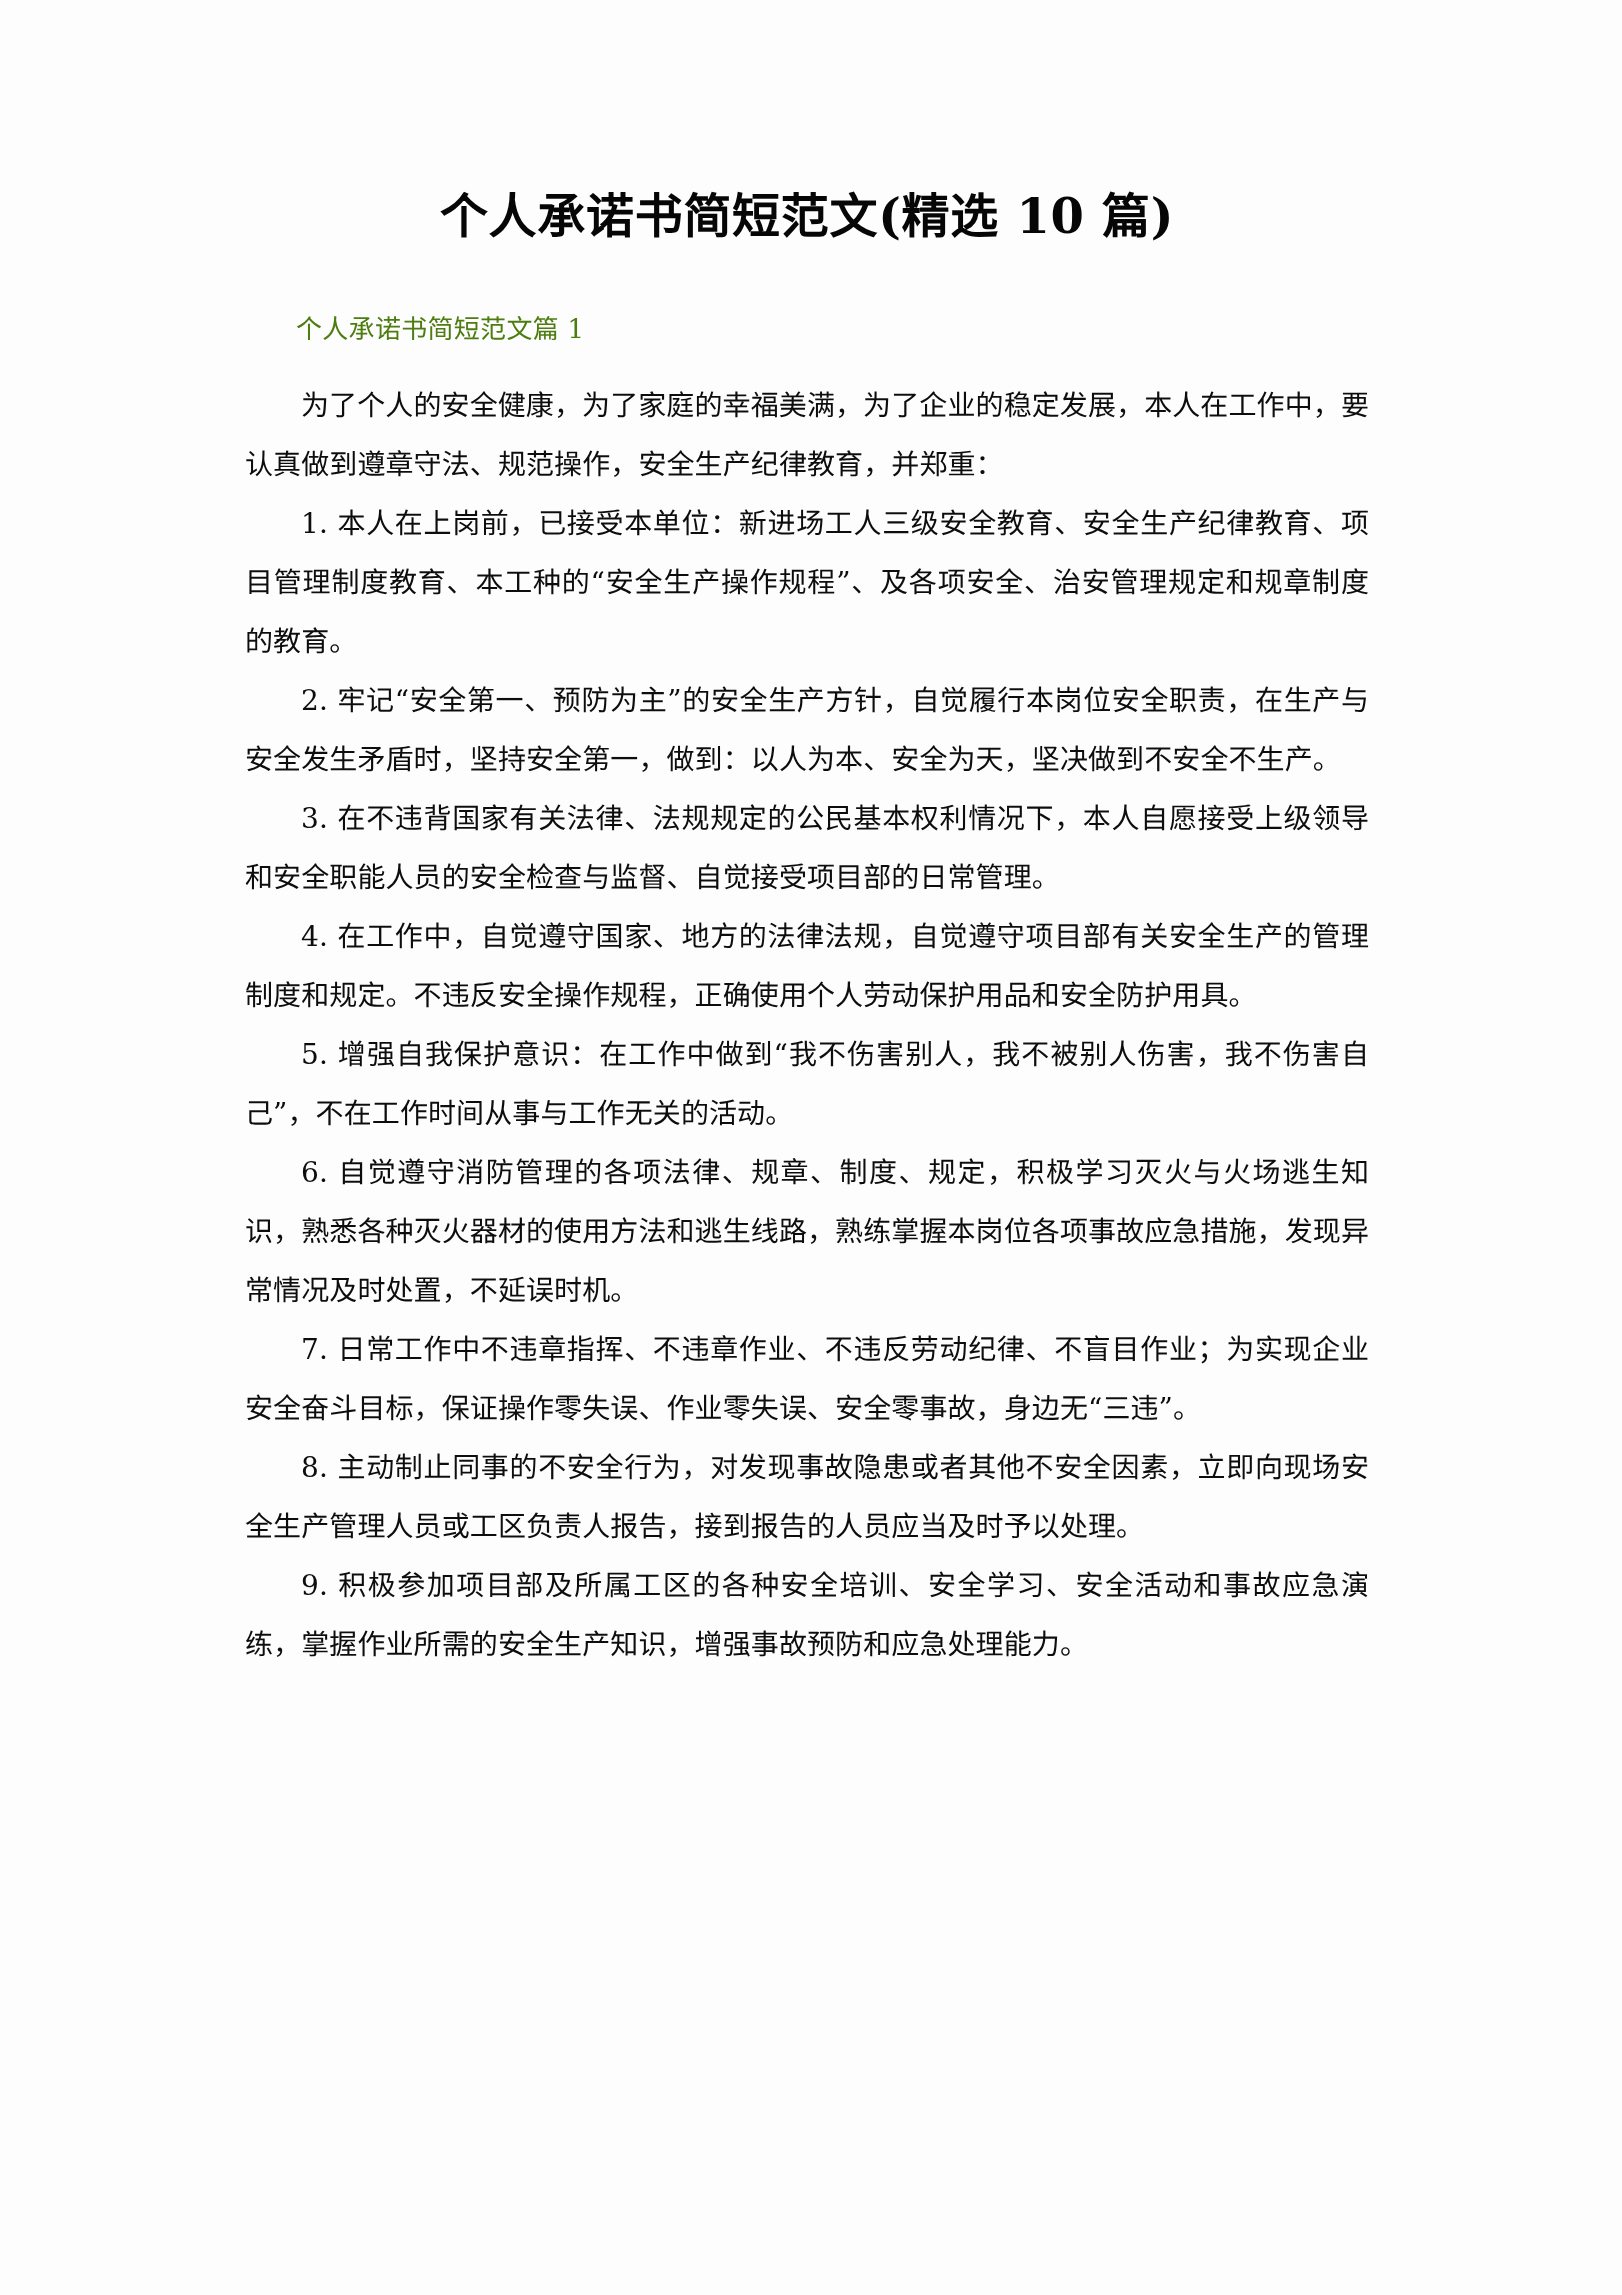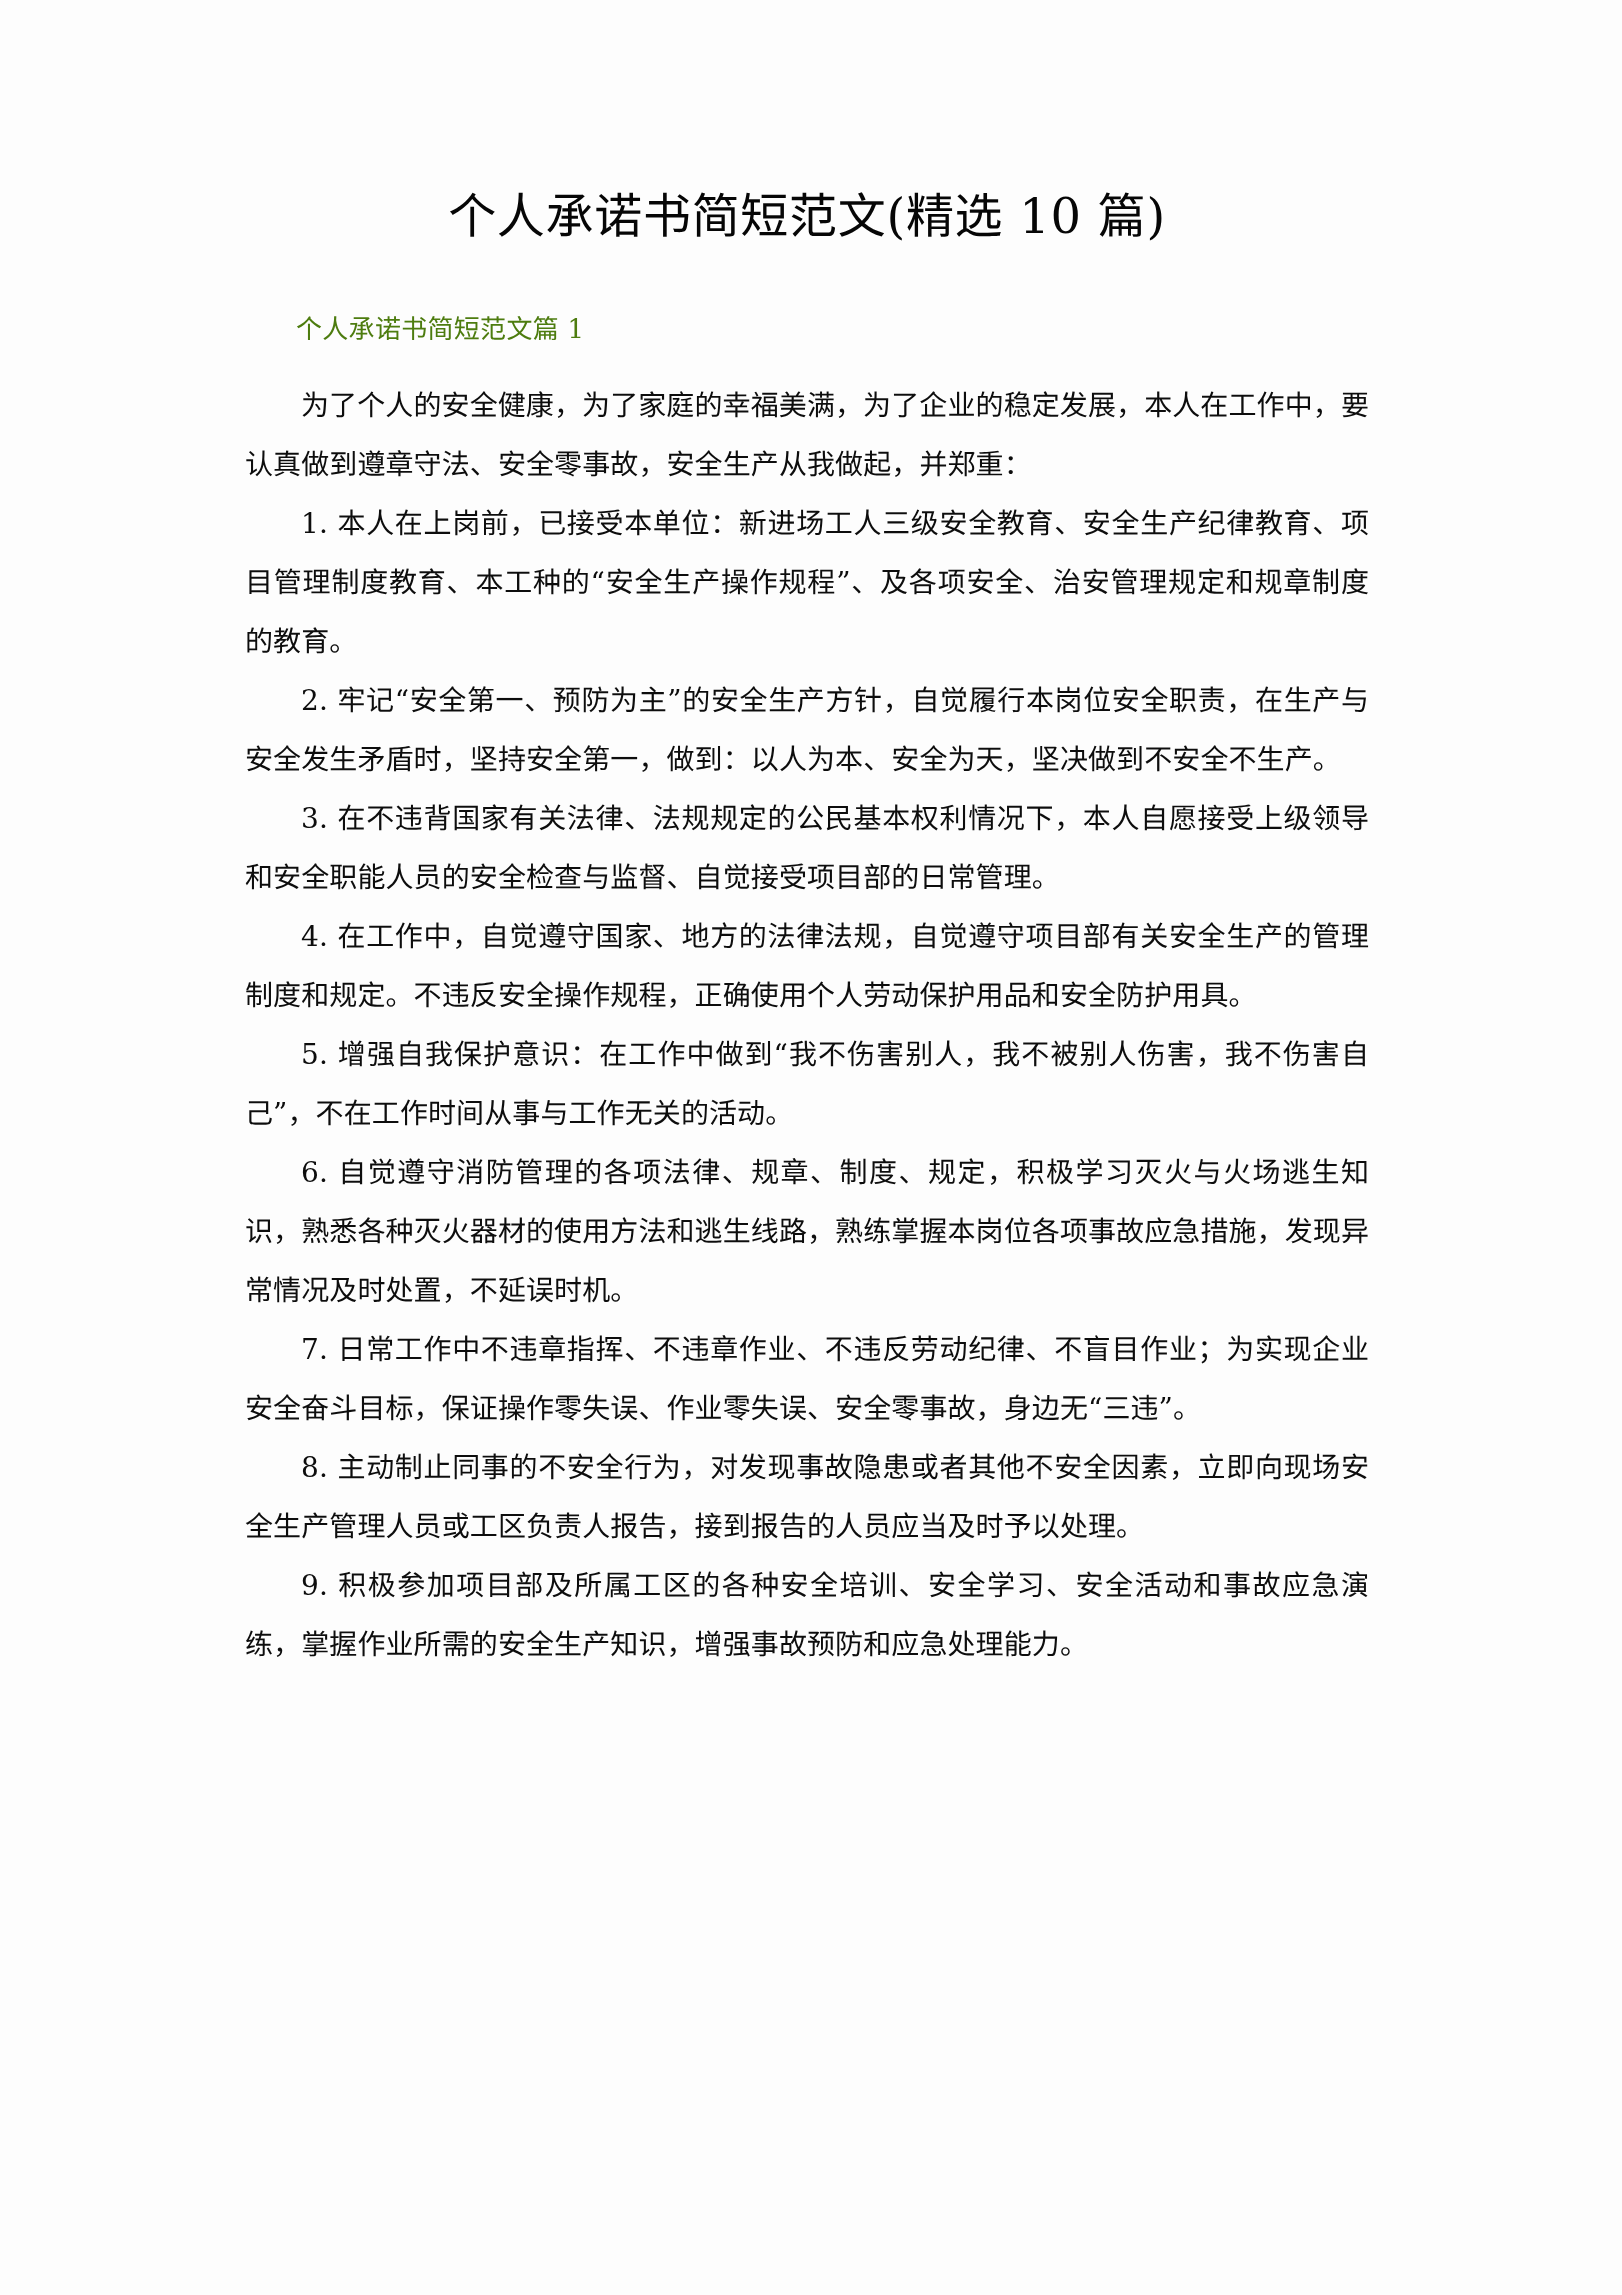--- a/index.html
+++ b/index.html
@@ -20,21 +20,21 @@
   }
   .doc-body {
     position: absolute;
     left: 245px;
     top: 0;
     width: 1124px;   
   }
   .doc-title {
     text-align: center;
     font-family: "DejaVu Serif", "Liberation Serif", serif;
-    font-weight: normal;
+    font-weight: bold;
     font-size: 48px;
     line-height: 1.1;
     color: #060606;
     margin: 0;
     padding-top: 190px;
     letter-spacing: 0.7px;
     white-space: nowrap;
   }
   .doc-subtitle {
     font-size: 26px;
@@ -68,21 +68,21 @@
 </head>
 <body>
 
 <div class="page">
   <div class="doc-body">
 
     <h1 class="doc-title">个人承诺书简短范文(精选 10 篇)</h1>
 
     <p class="doc-subtitle">个人承诺书简短范文篇 1</p>
 
-    <p class="para first-para">为了个人的安全健康，为了家庭的幸福美满，为了企业的稳定发展，本人在工作中，要认真做到遵章守法、安全零事故，安全生产从我做起，并郑重：</p>
+    <p class="para first-para">为了个人的安全健康，为了家庭的幸福美满，为了企业的稳定发展，本人在工作中，要认真做到遵章守法、规范操作，安全生产纪律教育，并郑重：</p>
     <p class="para">1. 本人在上岗前，已接受本单位：新进场工人三级安全教育、安全生产纪律教育、项目管理制度教育、本工种的“安全生产操作规程”、及各项安全、治安管理规定和规章制度的教育。</p>
     <p class="para">2. 牢记“安全第一、预防为主”的安全生产方针，自觉履行本岗位安全职责，在生产与安全发生矛盾时，坚持安全第一，做到：以人为本、安全为天，坚决做到不安全不生产。</p>
     <p class="para">3. 在不违背国家有关法律、法规规定的公民基本权利情况下，本人自愿接受上级领导和安全职能人员的安全检查与监督、自觉接受项目部的日常管理。</p>
     <p class="para">4. 在工作中，自觉遵守国家、地方的法律法规，自觉遵守项目部有关安全生产的管理制度和规定。不违反安全操作规程，正确使用个人劳动保护用品和安全防护用具。</p>
     <p class="para">5. 增强自我保护意识：在工作中做到“我不伤害别人，我不被别人伤害，我不伤害自己”，不在工作时间从事与工作无关的活动。</p>
     <p class="para">6. 自觉遵守消防管理的各项法律、规章、制度、规定，积极学习灭火与火场逃生知识，熟悉各种灭火器材的使用方法和逃生线路，熟练掌握本岗位各项事故应急措施，发现异常情况及时处置，不延误时机。</p>
     <p class="para">7. 日常工作中不违章指挥、不违章作业、不违反劳动纪律、不盲目作业；为实现企业安全奋斗目标，保证操作零失误、作业零失误、安全零事故，身边无“三违”。</p>
     <p class="para">8. 主动制止同事的不安全行为，对发现事故隐患或者其他不安全因素，立即向现场安全生产管理人员或工区负责人报告，接到报告的人员应当及时予以处理。</p>
     <p class="para">9. 积极参加项目部及所属工区的各种安全培训、安全学习、安全活动和事故应急演练，掌握作业所需的安全生产知识，增强事故预防和应急处理能力。</p>
 

